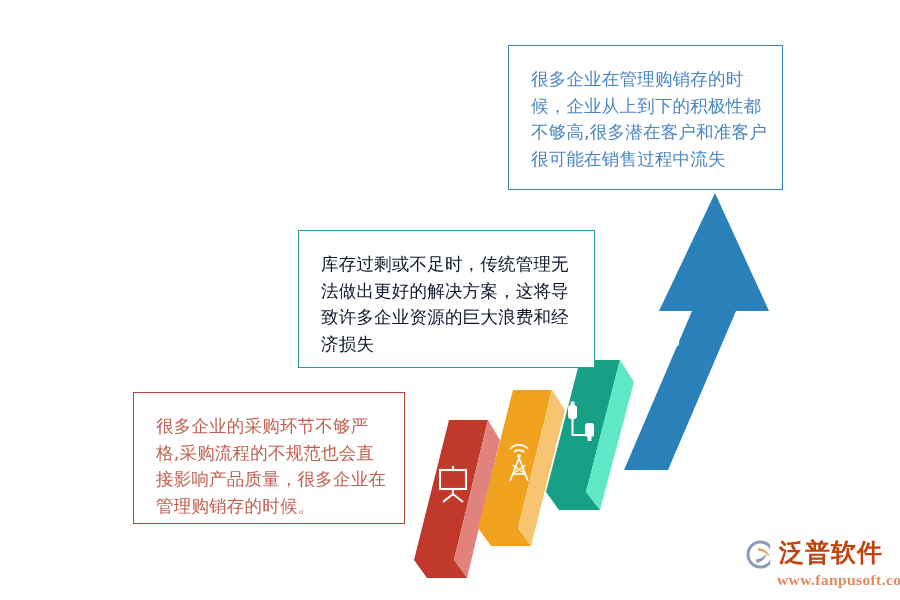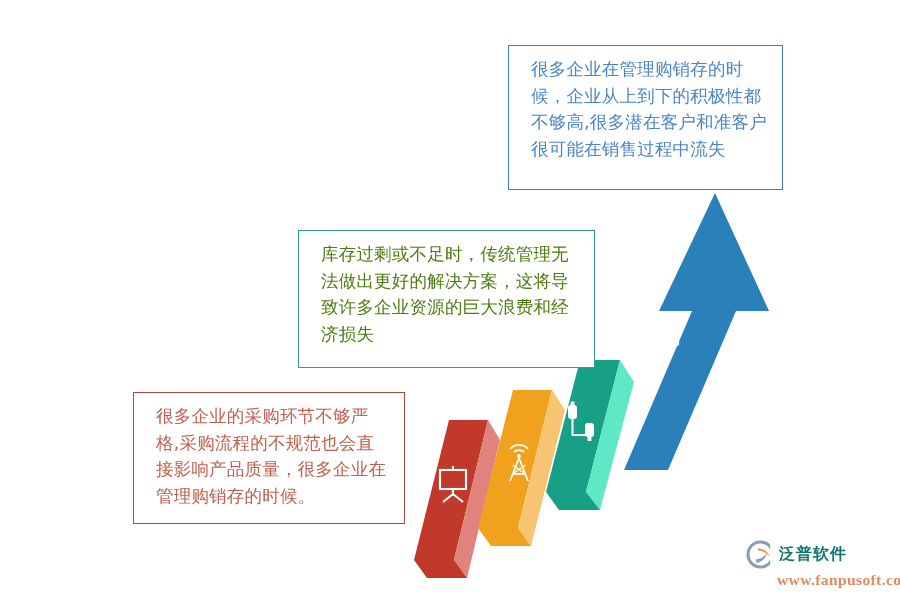--- a/index.html
+++ b/index.html
@@ -19,21 +19,21 @@
     overflow: hidden;
   }
 
   
   .callout {
     position: absolute;
     box-sizing: border-box;
     background: #ffffff;
     border-style: solid;
     border-width: 1px;
-    padding: 10px 14px 8px 22px;
+    padding: 20px 14px 8px 22px;
     font-size: 17.5px;
     line-height: 1.52;
     letter-spacing: 0.2px;
     text-align: left;
     z-index: 30;
     font-family: "DejaVu Sans", "Liberation Sans", sans-serif;
   }
   .callout p { margin: 0; }
 
   .callout-blue {
@@ -43,21 +43,21 @@
     height: 145px;
     border-color: #3f7fbf;
     color: #4b86c4;
   }
   .callout-green {
     left: 298px;
     top: 230px;
     width: 297px;
     height: 138px;
     border-color: #2e9e8f;
-    color: #4d7c0f;
+    color: #0f172a;
   }
   .callout-red {
     left: 133px;
     top: 392px;
     width: 272px;
     height: 132px;
     border-color: #b8443a;
     color: #c1604f;
   }
 
@@ -85,24 +85,24 @@
     align-items: center;
     height: 32px;
   }
   #logo .logo-mark {
     width: 31px;
     height: 31px;
     flex: 0 0 31px;
     margin-right: 3px;
   }
   #logo .logo-word {
-    font-family: Liberation Sans, sans-serif;
-    font-size: 16px;
+    font-family: Liberation Mono, monospace;
+    font-size: 25px;
     font-weight: bold;
-    color: #0f766e;
+    color: #c2410c;
     letter-spacing: 1px;
     line-height: 1;
   }
   #logo .logo-url {
     font-family: "Liberation Serif", "DejaVu Serif", serif;
     font-size: 15.5px;
     font-weight: bold;
     color: #e08a62;
     letter-spacing: 0.4px;
     margin-top: 1px;

